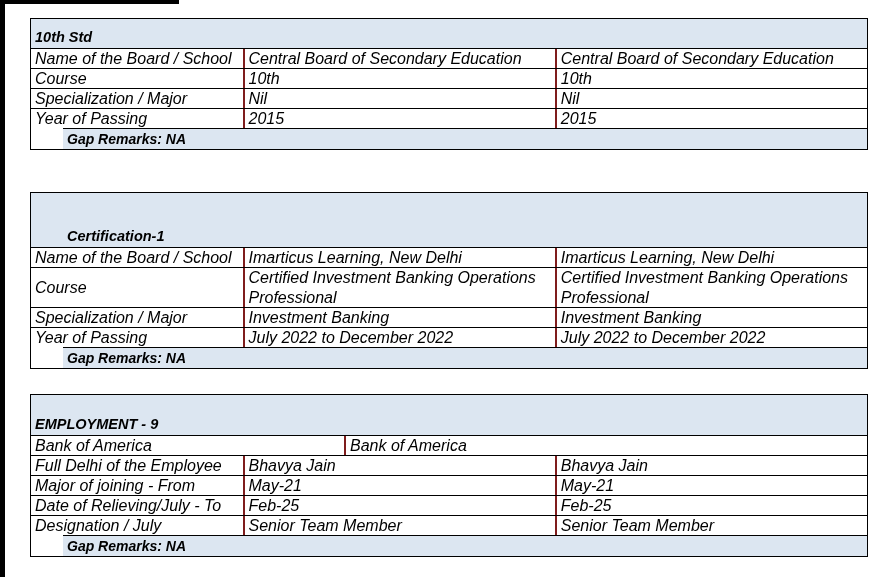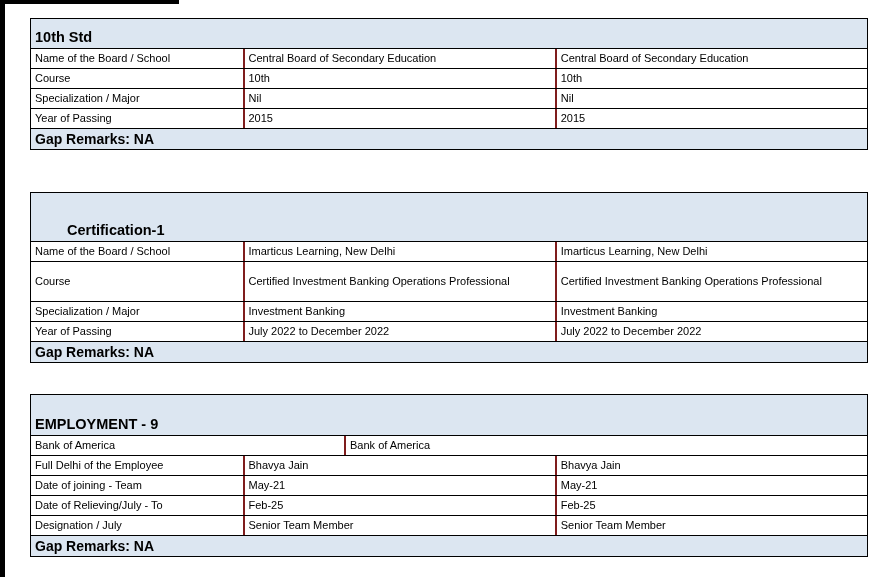--- a/index.html
+++ b/index.html
@@ -8,20 +8,21 @@
     background: #ffffff;
     font-family: "Liberation Sans", sans-serif;
     color: #000000;
   }
   .page {
     position: relative;
     width: 893px;
     height: 577px;
     background: #ffffff;
     overflow: hidden;
+    font-style: italic;
   }
   .page-left-border {
     position: absolute;
     left: 0; top: 0;
     width: 5px; height: 577px;
     background: #000000;
   }
   .page-top-border {
     position: absolute;
     left: 0; top: 0;
@@ -46,45 +47,46 @@
     box-sizing: border-box;
   }
   .row {
     display: flex;
     border-top: 1px solid #000000;
     box-sizing: border-box;
   }
   .cell {
     box-sizing: border-box;
     padding: 1px 4px;
-    font-size: 11px;
+    font-size: 16px;
     display: flex;
     align-items: center;
     line-height: 1.25;
     overflow: hidden;
   }
   .cell + .cell {
     border-left: 2px solid #7f1d1d;
   }
   .cell.label { width: 212px; }
   .cell.val   { width: 313px; }
   .footer-row {
     border-top: 1px solid #000000;
     background: #dce6f1;
     font-weight: bold;
     font-size: 14px;
     display: flex;
     align-items: center;
     padding: 1px 4px;
     box-sizing: border-box;
+    margin-left: 32px;
   }
   .h20 { height: 20px; }
   .h21 { height: 21px; }
   .h29 { height: 29px; }
-  .h39 { height: 48px; padding-left: 36px; }
+  .h39 { height: 54px; padding-left: 36px; }
   .h40 { height: 40px; }
   #tbl-1 { top: 18px; }
   #tbl-2 { top: 192px; }
   #tbl-3 { top: 394px; }
 </style>
 </head>
 <body>
 
 <div class="page">
 
@@ -146,21 +148,21 @@
     <div class="row h20">
       <div class="cell val">Bank of America</div>
       <div class="cell val">Bank of America</div>
     </div>
     <div class="row h20">
       <div class="cell label">Full Delhi of the Employee</div>
       <div class="cell val">Bhavya Jain</div>
       <div class="cell val">Bhavya Jain</div>
     </div>
     <div class="row h20">
-      <div class="cell label">Date of joining - Team</div>
+      <div class="cell label">Major of joining - From</div>
       <div class="cell val">May-21</div>
       <div class="cell val">May-21</div>
     </div>
     <div class="row h20">
       <div class="cell label">Date of Relieving/July - To</div>
       <div class="cell val">Feb-25</div>
       <div class="cell val">Feb-25</div>
     </div>
     <div class="row h20">
       <div class="cell label">Designation / July</div>

